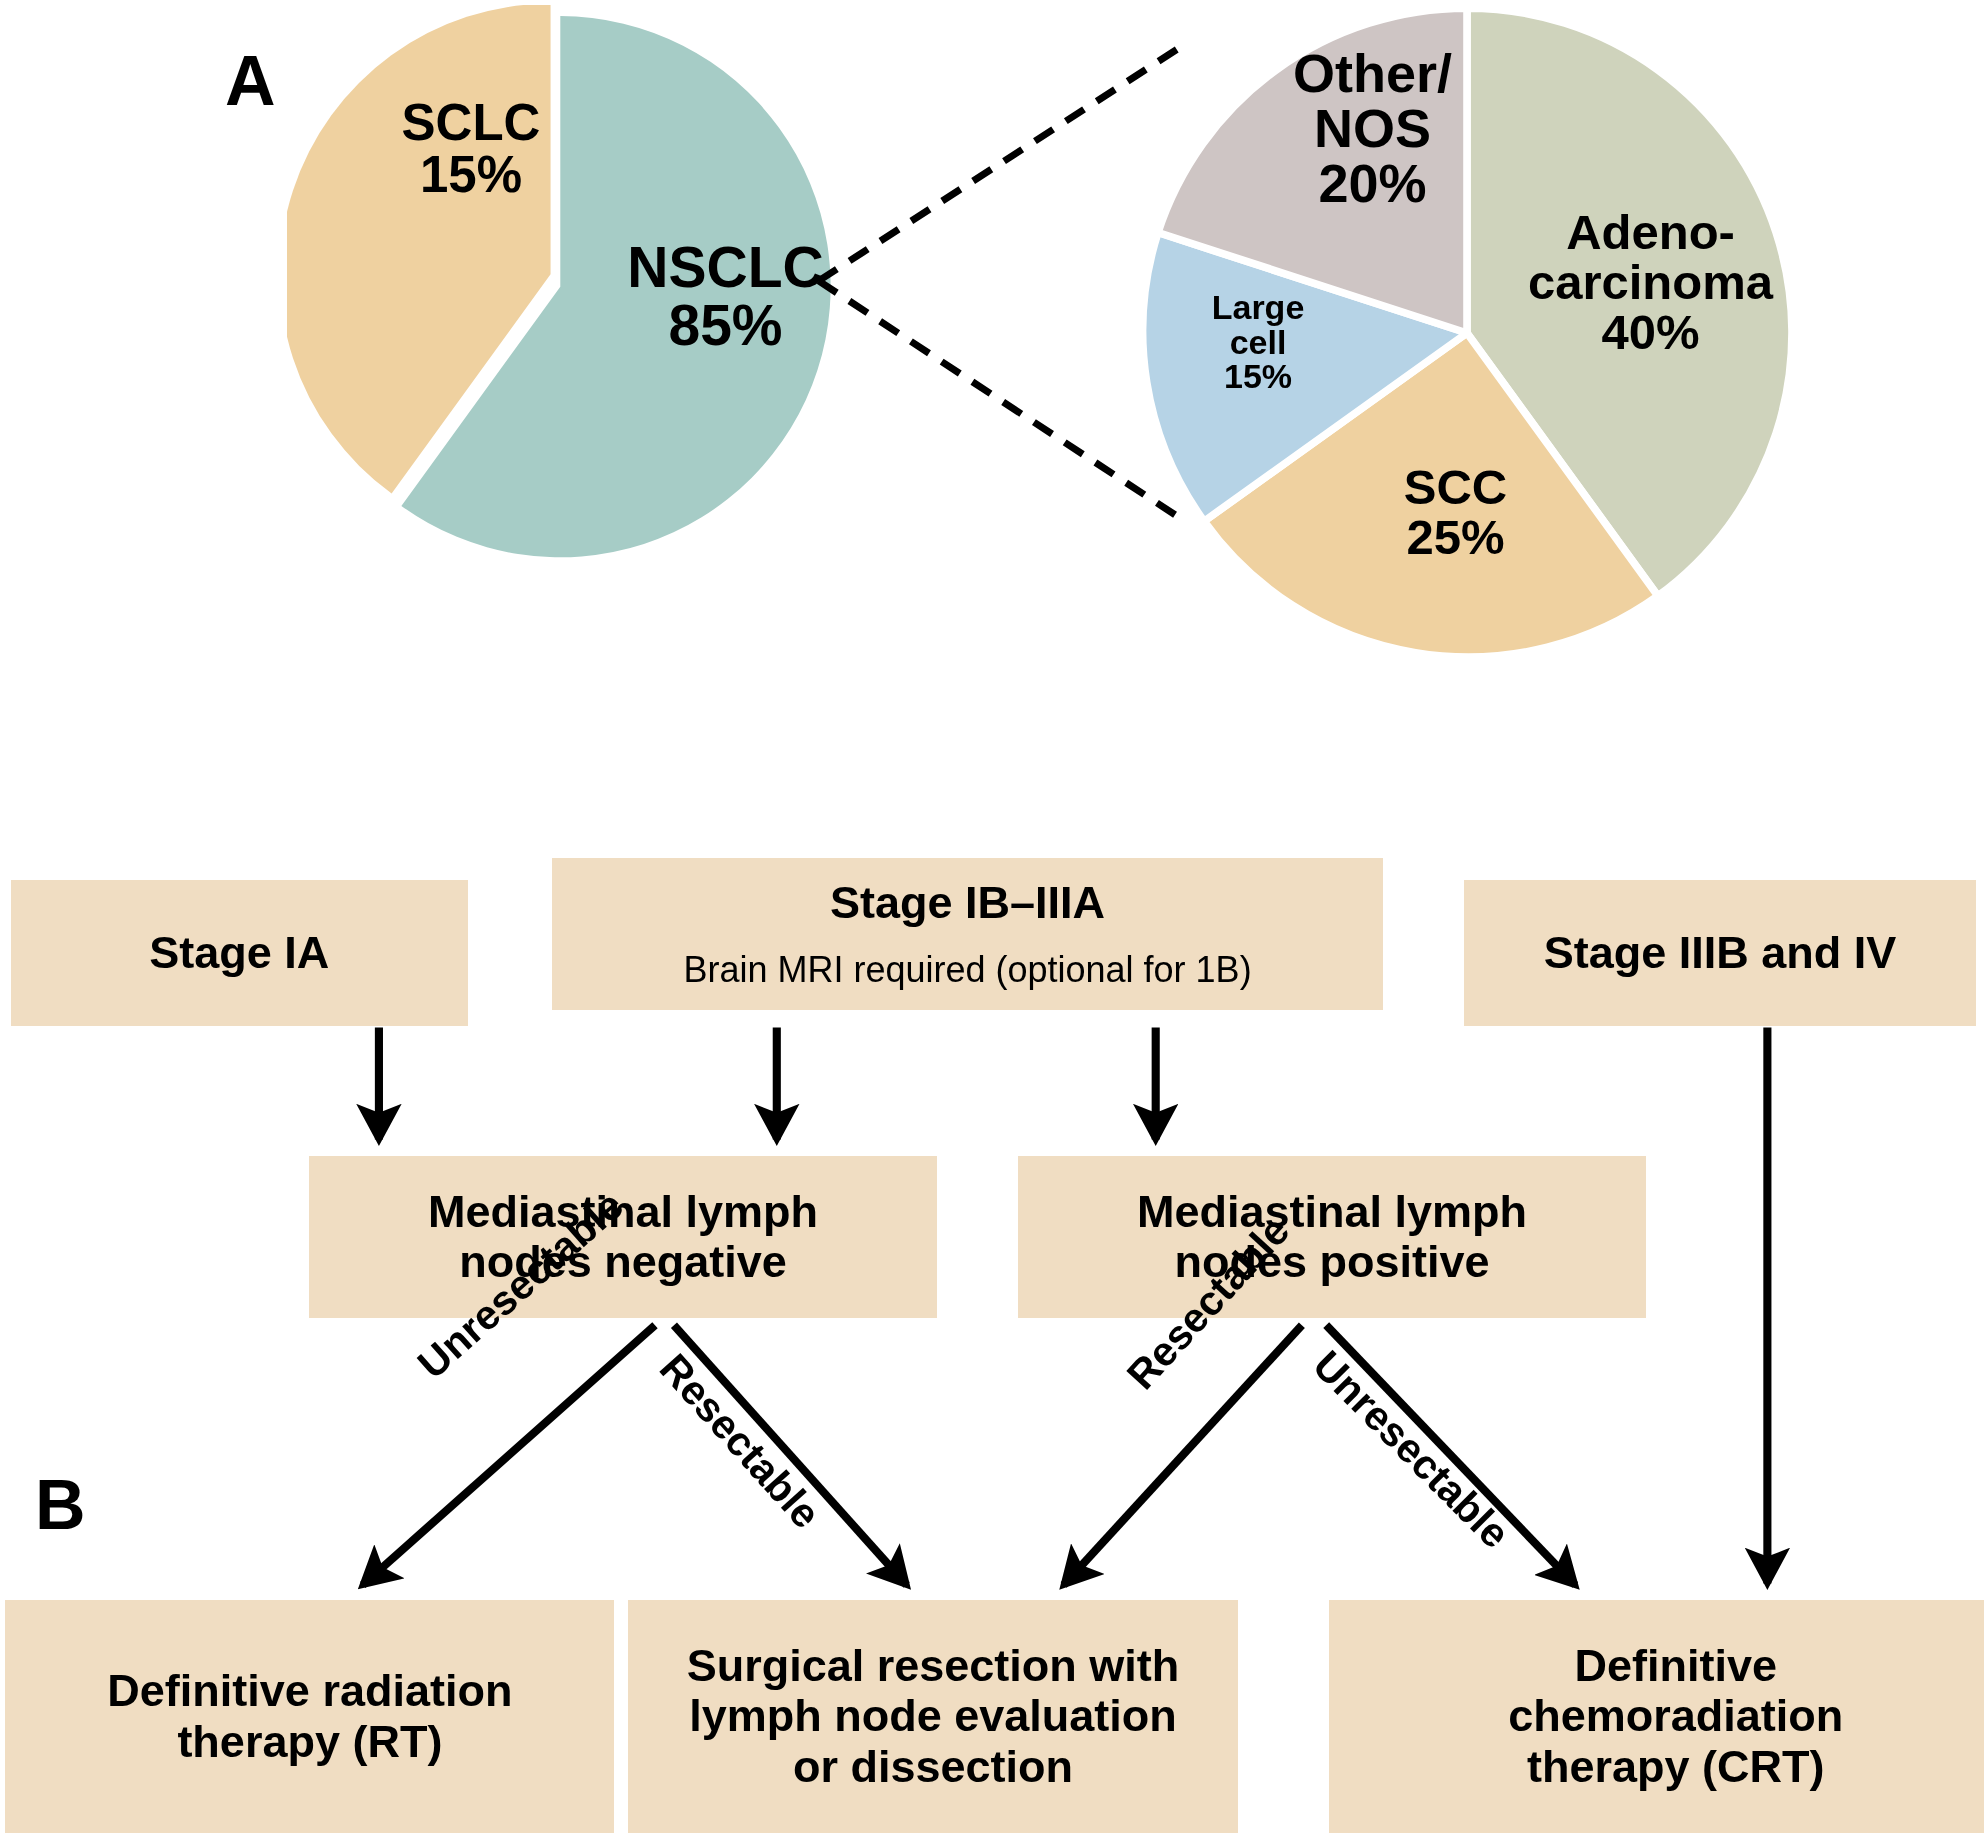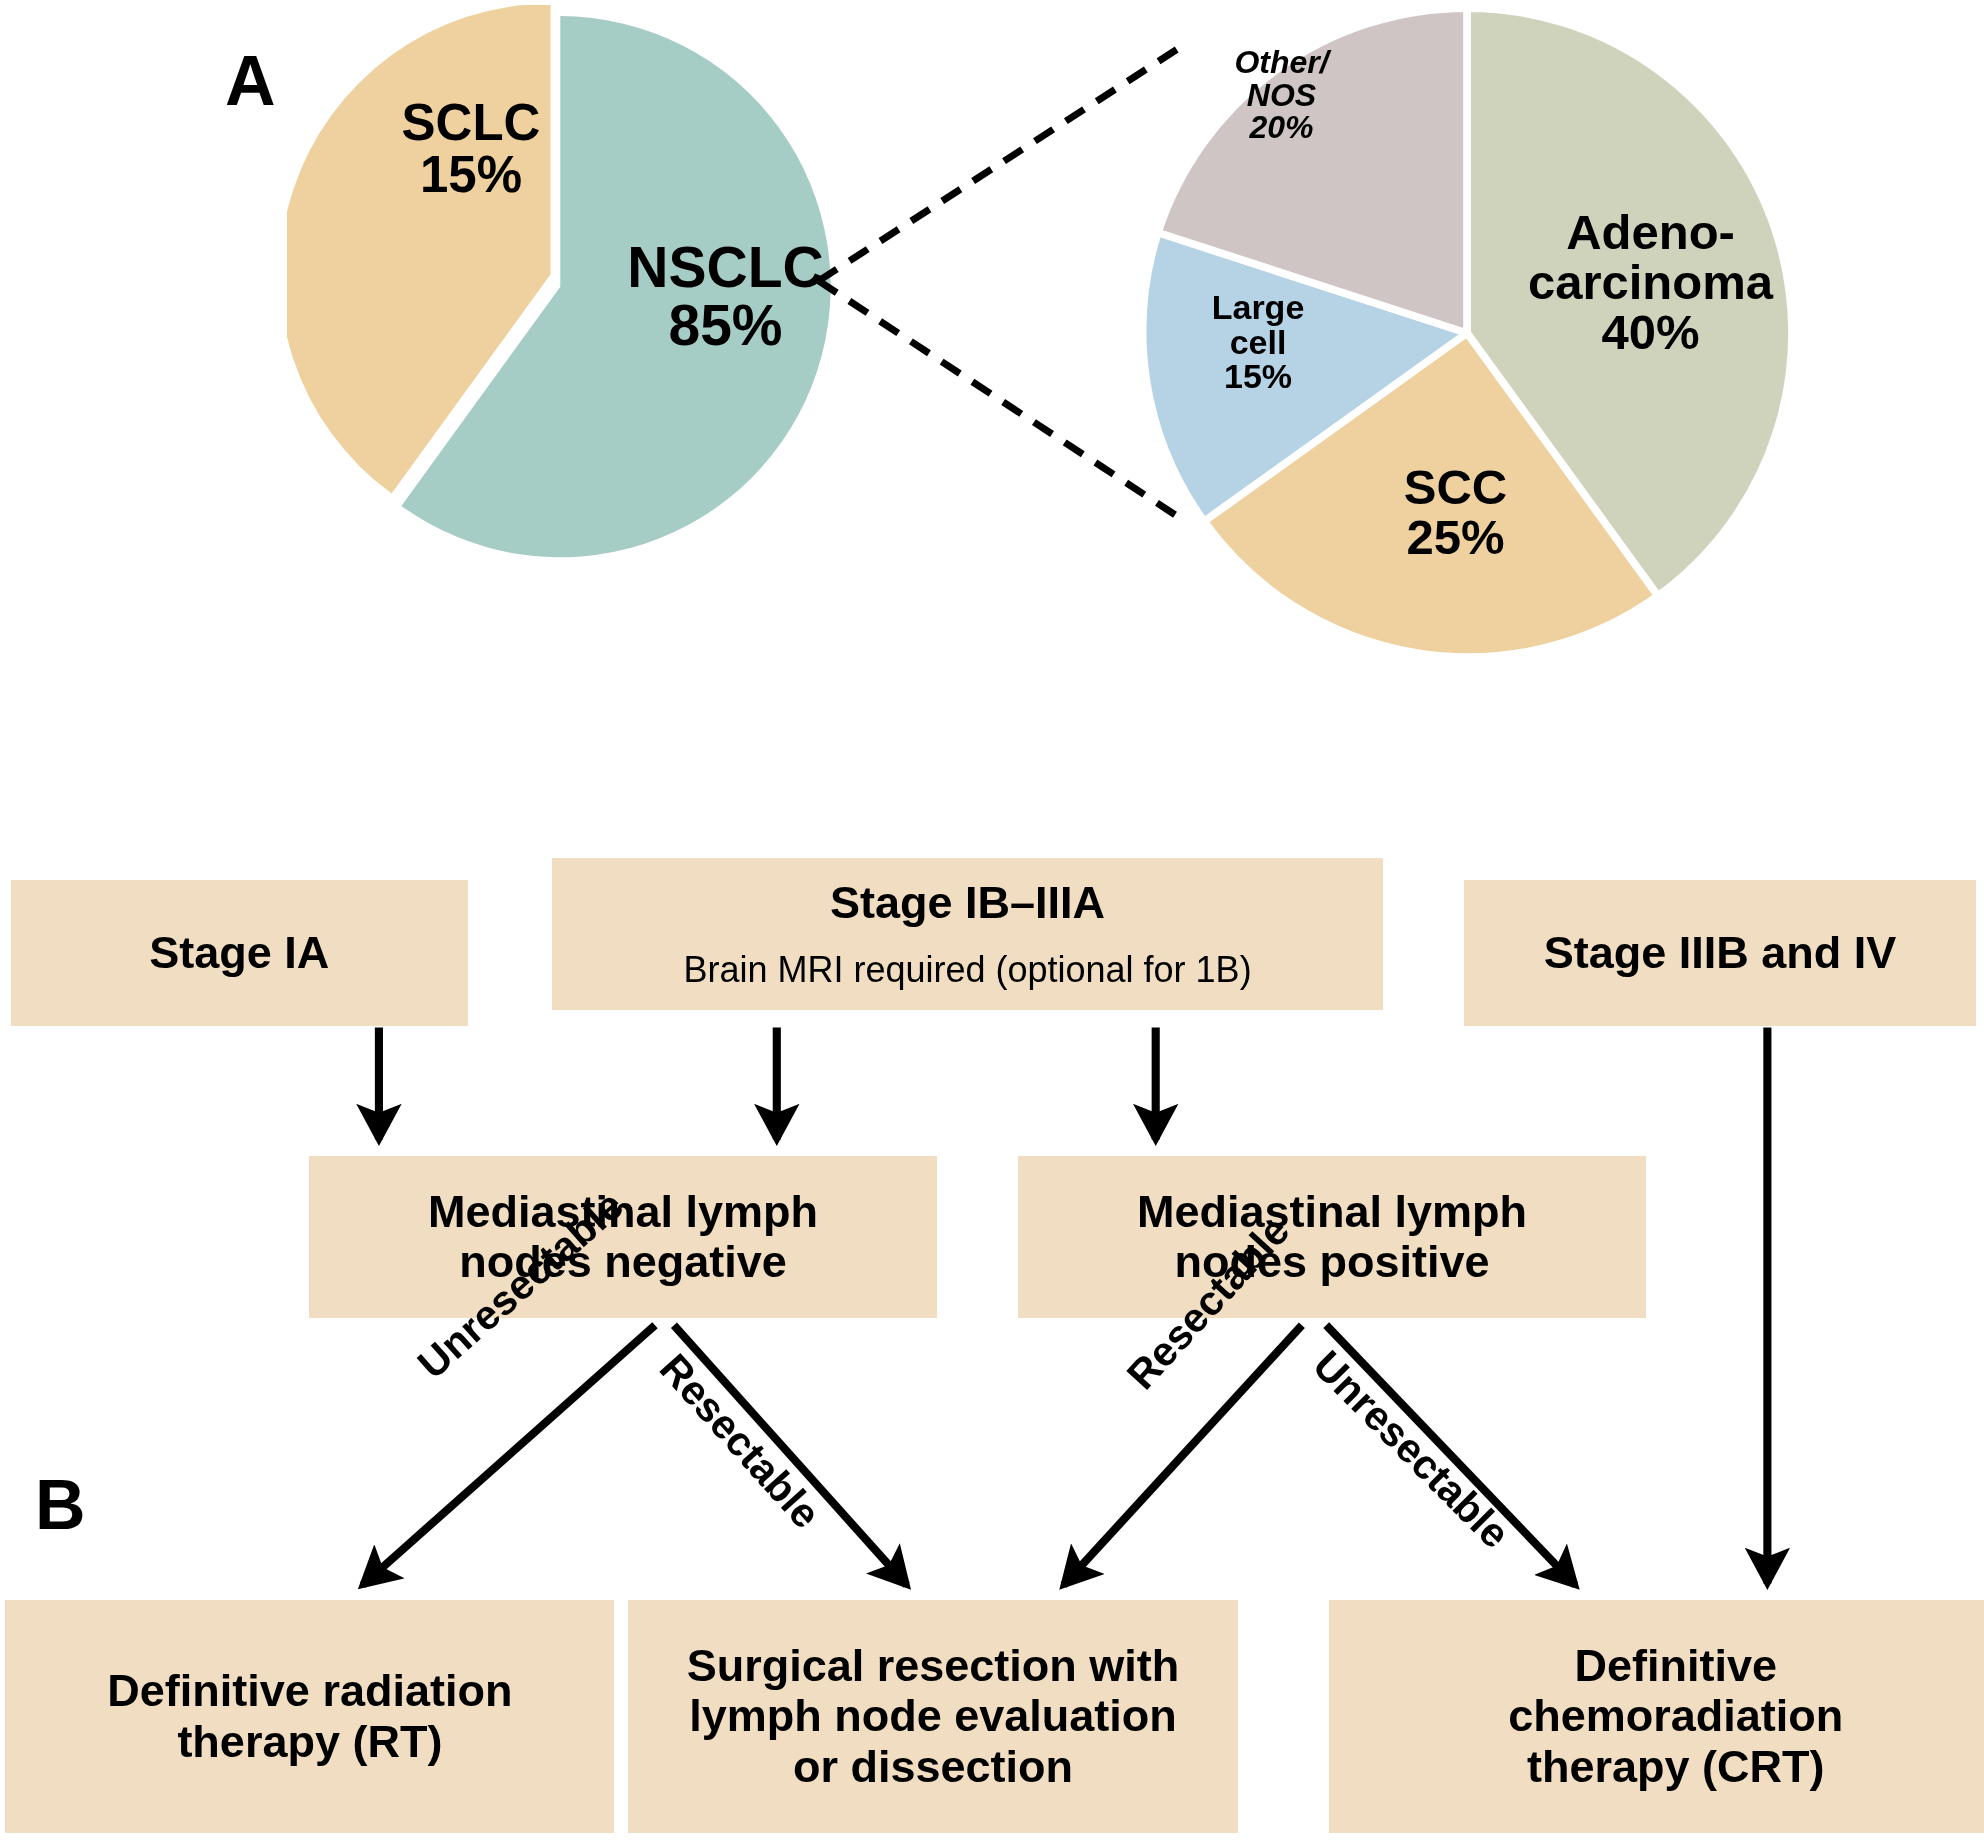--- a/index.html
+++ b/index.html
@@ -48,21 +48,21 @@
     text-align: center;
     line-height: 1.02;
     white-space: pre-line;
   }
 
   
   #label-sclc  { left: 379px;  top: 97px; width: 184px; font-size: 51px; }
   #label-nsclc { left: 617px; top: 238px; width: 217px; font-size: 57px; }
 
   
-  #label-other-nos { left: 1192px; top: 46px;  width: 179px; font-size: 32px; font-style: italic; }
+  #label-other-nos { left: 1283px; top: 46px;  width: 179px; font-size: 54px; }
   #label-adeno     { left: 1499px; top: 208px; width: 303px; font-size: 49px; }
   #label-largecell { left: 1177px; top: 290px; width: 162px; font-size: 34px; }
   #label-scc       { left: 1369px; top: 463px; width: 173px; font-size: 49px; }
 
   
   #panel-b {
     position: absolute;
     left: 0; top: 720px;
     width: 1985px; height: 1127px;
   }

